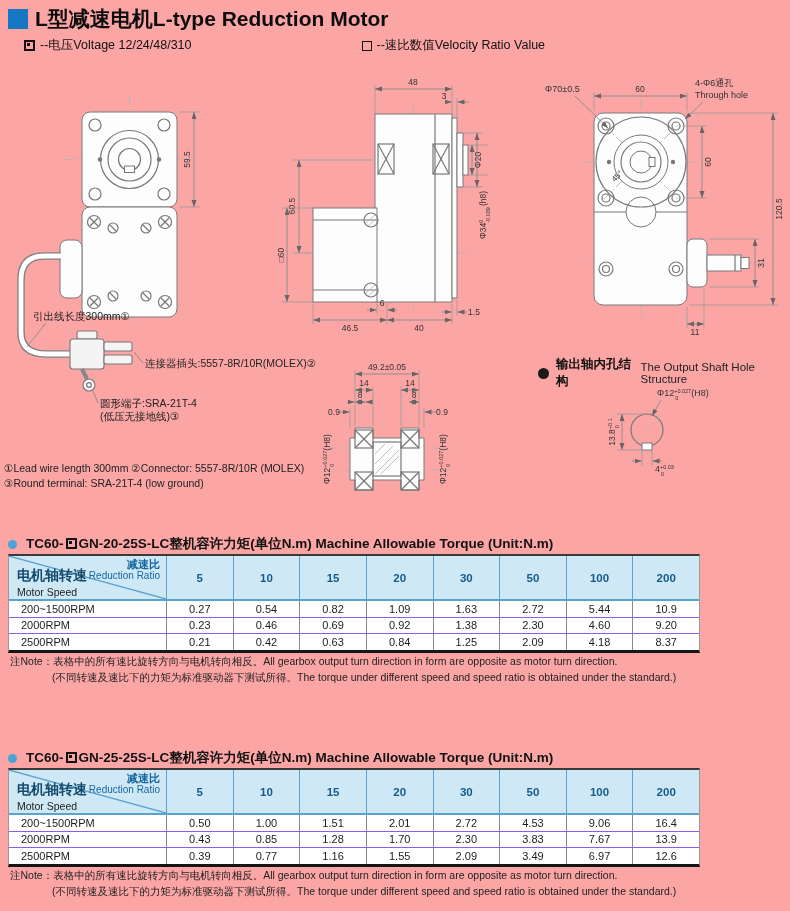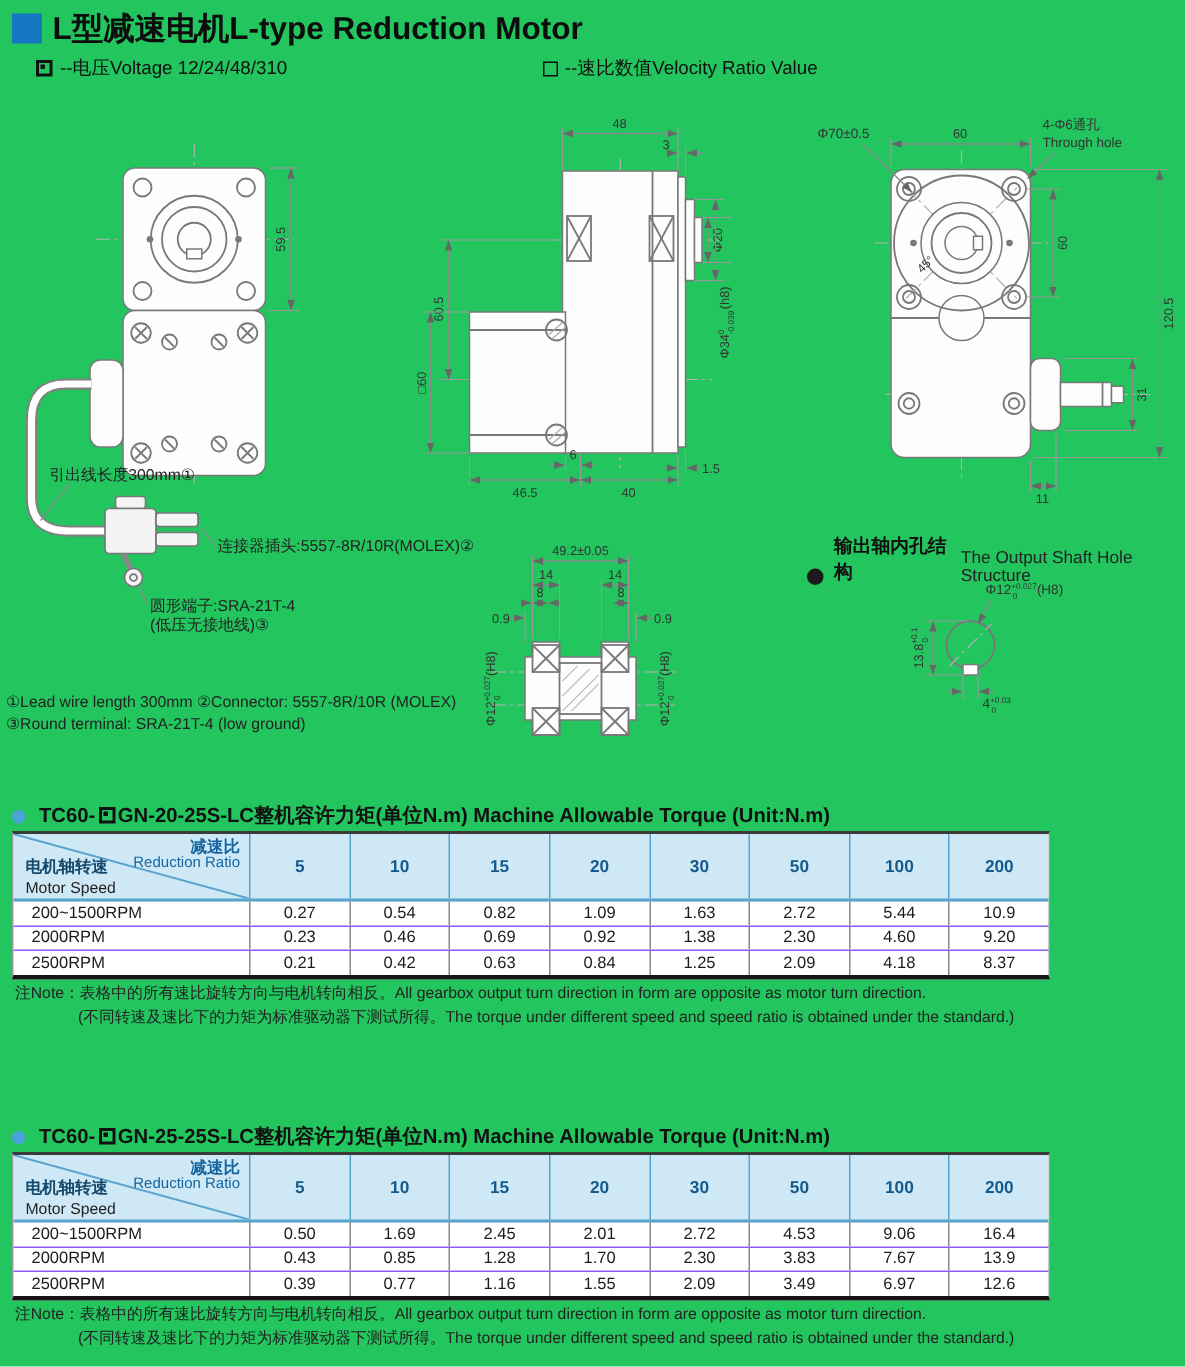--- a/index.html
+++ b/index.html
@@ -1,16 +1,16 @@
 <!DOCTYPE html>
 <html><head>
 <meta charset="utf-8">
 <style>
   html,body{margin:0;padding:0;background:#fff;}
-  .page{position:relative;width:790px;height:911px;background:#22c55e;overflow:hidden;
+  .page{position:relative;width:790px;height:911px;background:#fca5a5;overflow:hidden;
         font-family:"Liberation Sans","DejaVu Sans",sans-serif;}
   
   .title-row{position:absolute;left:8px;top:5px;display:flex;align-items:center;}
   .title-sq{width:20px;height:20px;background:#1577c2;margin-right:7px;}
   .page-title{font-size:21px;font-weight:bold;color:#0d0d0d;}
   .legend-row{position:absolute;left:10px;top:37px;display:flex;align-items:center;font-size:12.5px;color:#111;margin-left:14px;}
   .vsq{display:inline-block;width:7px;height:7px;border:2px solid #111;position:relative;flex:none;}
   .vsq::after{content:"";position:absolute;left:1px;top:1px;width:3px;height:3px;background:#111;}
   .vsq.inline{vertical-align:-1px;margin:0 2px;}
   .esq{display:inline-block;width:8px;height:8px;border:1.6px solid #111;flex:none;}
@@ -25,36 +25,36 @@
   .ext{stroke:#9a9a9a;stroke-width:0.8;fill:none;}
   .dim{stroke:#8a8a8a;stroke-width:0.9;fill:none;marker-start:url(#aS);marker-end:url(#aE);}
   .dha{stroke:#8a8a8a;stroke-width:0.9;fill:none;marker-end:url(#aE);}
   .ldr{stroke:#8a8a8a;stroke-width:0.9;fill:none;}
   .hat{stroke:#a8a8a8;stroke-width:0.7;}
   text.dm{font-size:8.5px;fill:#333;text-anchor:middle;}
   text.dm9{font-size:9px;fill:#333;}
   text.lbl{font-size:10.5px;fill:#222;}
   tspan.tol{font-size:5.5px;}
   .footnotes{position:absolute;left:4px;top:461px;font-size:10.5px;line-height:15px;color:#222;}
-  .shs-heading{position:absolute;left:538px;top:356px;display:flex;align-items:flex-end;font-size:12.5px;color:#111;}
+  .shs-heading{position:absolute;left:538px;top:356px;display:flex;align-items:center;font-size:12.5px;color:#111;}
   .shs-dot{width:11px;height:11px;border-radius:50%;background:#1a1a1a;margin-right:7px;flex:none;}
   .shs-cn{font-weight:bold;margin-right:5px;}
   .shs-en{font-size:11.5px;color:#222;}
   
   .tbl-title{position:absolute;left:8px;display:flex;align-items:center;font-size:13.5px;font-weight:bold;color:#111;}
   .bullet{width:9px;height:9px;border-radius:50%;background:#4aa3d9;margin-right:9px;flex:none;}
   .dtable{position:absolute;left:8px;width:692px;border-top:2px solid #3a3a3a;border-bottom:3px solid #151515;
           border-left:1px solid #999;border-right:1px solid #999;box-sizing:border-box;background:#fff;}
   .thead{display:grid;grid-template-columns:157px repeat(8,1fr);height:43px;background:#cfe8f5;border-bottom:2px solid #5aa3cf;}
   .hcell{display:flex;align-items:center;justify-content:center;color:#155a8c;font-weight:bold;font-size:11.5px;border-left:1.5px solid #5aa3cf;}
   .corner{position:relative;}
   .cdiag{position:absolute;left:0;top:0;width:100%;height:100%;}
   .c-ratio-cn{position:absolute;right:6px;top:1px;color:#1565a0;font-weight:bold;font-size:11px;}
   .c-ratio-en{position:absolute;right:6px;top:14px;color:#1565a0;font-size:10px;}
-  .c-speed-cn{position:absolute;left:8px;bottom:14px;color:#14496e;font-weight:bold;font-size:11px;}
+  .c-speed-cn{position:absolute;left:8px;bottom:14px;color:#14496e;font-weight:bold;font-size:14px;}
   .c-speed-en{position:absolute;left:8px;bottom:1px;color:#222;font-size:10.5px;}
   .trow{display:grid;grid-template-columns:157px repeat(8,1fr);height:15.6px;font-size:11px;color:#1c1c1c;}
   .trow + .trow{border-top:1px solid #8b5cf6;}
   .lcell{padding-left:12px;display:flex;align-items:center;}
   .vcell{display:flex;align-items:center;justify-content:center;border-left:1px solid #888;}
   .note{position:absolute;font-size:10.5px;color:#222;}
 </style>
 </head>
 <body>
 
@@ -435,22 +435,22 @@
       <div class="hcell">15</div>
       <div class="hcell">20</div>
       <div class="hcell">30</div>
       <div class="hcell">50</div>
       <div class="hcell">100</div>
       <div class="hcell">200</div>
     </div>
     <div class="trow">
       <div class="lcell">200~1500RPM</div>
       <div class="vcell">0.50</div>
-      <div class="vcell">1.69</div>
-      <div class="vcell">2.45</div>
+      <div class="vcell">1.00</div>
+      <div class="vcell">1.51</div>
       <div class="vcell">2.01</div>
       <div class="vcell">2.72</div>
       <div class="vcell">4.53</div>
       <div class="vcell">9.06</div>
       <div class="vcell">16.4</div>
     </div>
     <div class="trow">
       <div class="lcell">2000RPM</div>
       <div class="vcell">0.43</div>
       <div class="vcell">0.85</div>

